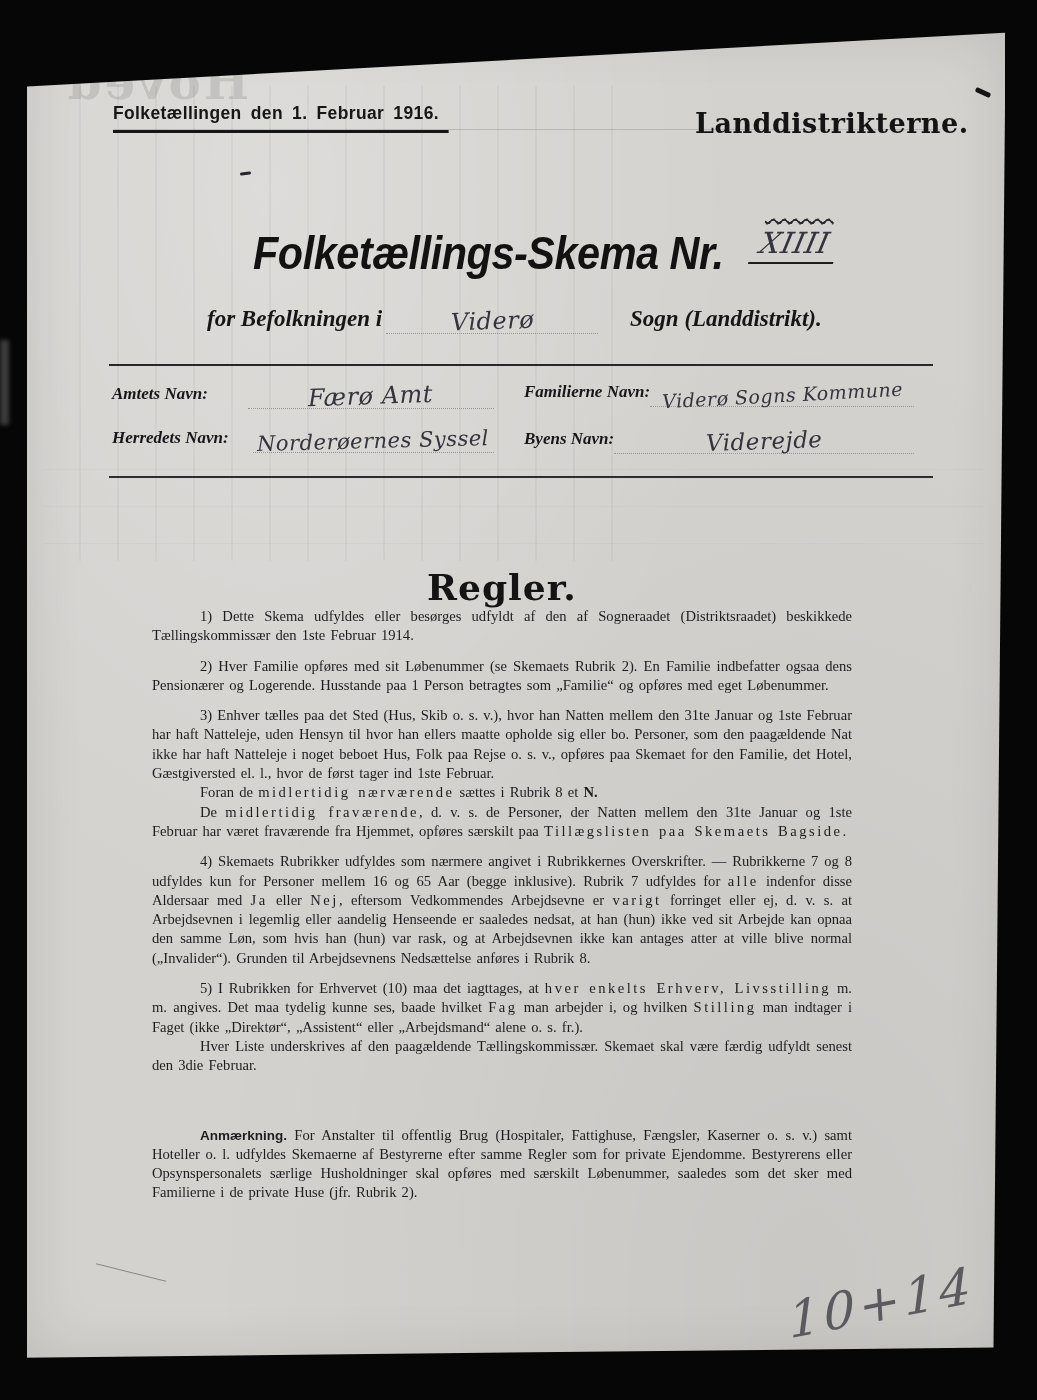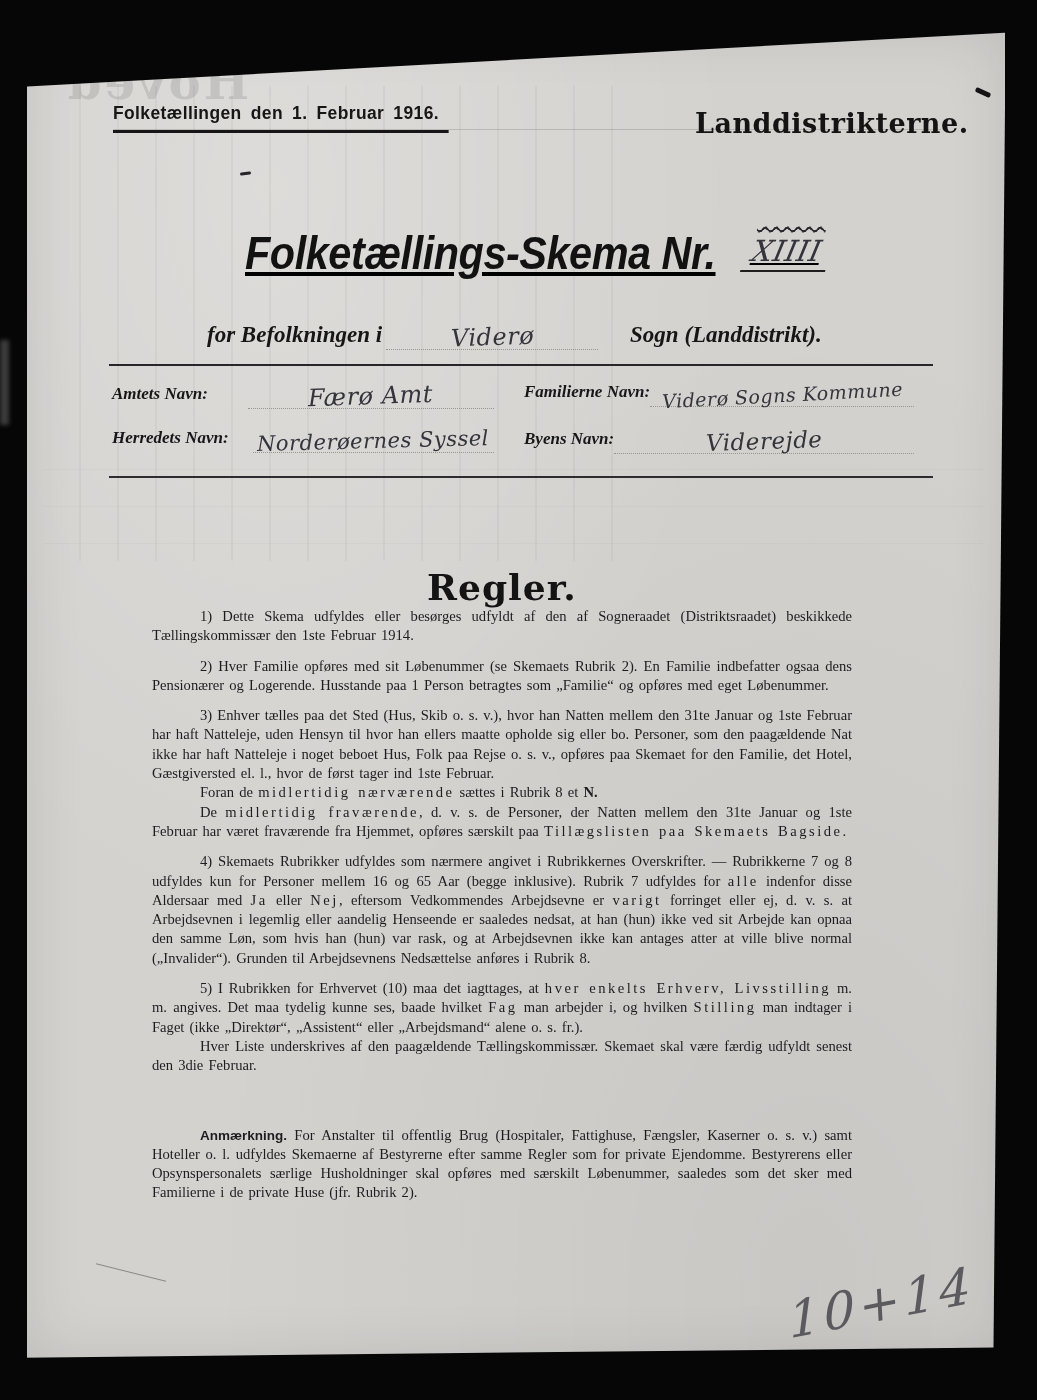--- a/index.html
+++ b/index.html
@@ -34,31 +34,31 @@
   .hdr-left{position:absolute;left:86px;top:73px;font-family:"Liberation Sans",sans-serif;
         font-weight:bold;font-size:18px;letter-spacing:0.4px;word-spacing:4px;color:#161616;
         border-bottom:3px solid #161616;padding:0 10px 6px 0;transform:scaleX(0.97);
         transform-origin:left;}
   .hdr-rule{position:absolute;left:86px;top:99px;width:828px;height:1px;background:rgba(0,0,0,0.14);}
   .hdr-right{position:absolute;left:668px;top:78px;font-family:"DejaVu Serif",serif;
         font-weight:bold;font-size:27px;letter-spacing:0.5px;color:#141414;}
   .dash-mark{position:absolute;left:213px;top:142px;width:11px;height:3px;background:#26262a;
         border-radius:2px;transform:rotate(-8deg);}
   
-  .title-row{position:absolute;left:218px;top:196px;display:flex;align-items:center;text-decoration:underline;}
+  .title-row{position:absolute;left:226px;top:196px;display:flex;align-items:flex-start;}
   .title-main{font-family:"Liberation Sans",sans-serif;font-weight:bold;font-style:italic;
         font-size:46px;letter-spacing:-0.5px;color:#121212;transform:scaleX(0.90);
         transform-origin:left bottom;white-space:nowrap;}
   .title-number{font-family:"DejaVu Serif",serif;font-style:italic;font-size:29px;
         color:#26262c;border-bottom:2px solid #1e1e1e;padding:0 8px 2px;margin-left:-24px;
         letter-spacing:2px;transform:skewX(-12deg);
         text-decoration-line:overline;text-decoration-style:wavy;text-decoration-thickness:2px;
         text-decoration-color:#26262c;}
   
-  .subtitle-row{position:absolute;left:180px;top:276px;width:648px;display:flex;align-items:flex-end;margin-top:16px;}
+  .subtitle-row{position:absolute;left:180px;top:276px;width:648px;display:flex;align-items:flex-end;}
   .sub-prefix,.sub-suffix{font-family:"Liberation Serif",serif;font-weight:bold;font-style:italic;
         font-size:23px;color:#161616;white-space:nowrap;padding-bottom:2px;}
   .sub-fill{width:212px;border-bottom:1px dotted #97978f;text-align:center;margin:0 4px;}
   .sub-suffix{margin-left:28px;}
   .hand{font-family:"DejaVu Serif",serif;font-style:italic;color:#34343c;display:inline-block;
         letter-spacing:0.5px;}
   .sub-fill .hand{font-size:24px;transform:rotate(-2deg);margin-bottom:-4px;}
   
   .rule1{position:absolute;left:82px;top:334px;width:824px;height:2px;background:#27272a;}
   .rule2{position:absolute;left:82px;top:446px;width:824px;height:2px;background:#2d2d30;}

